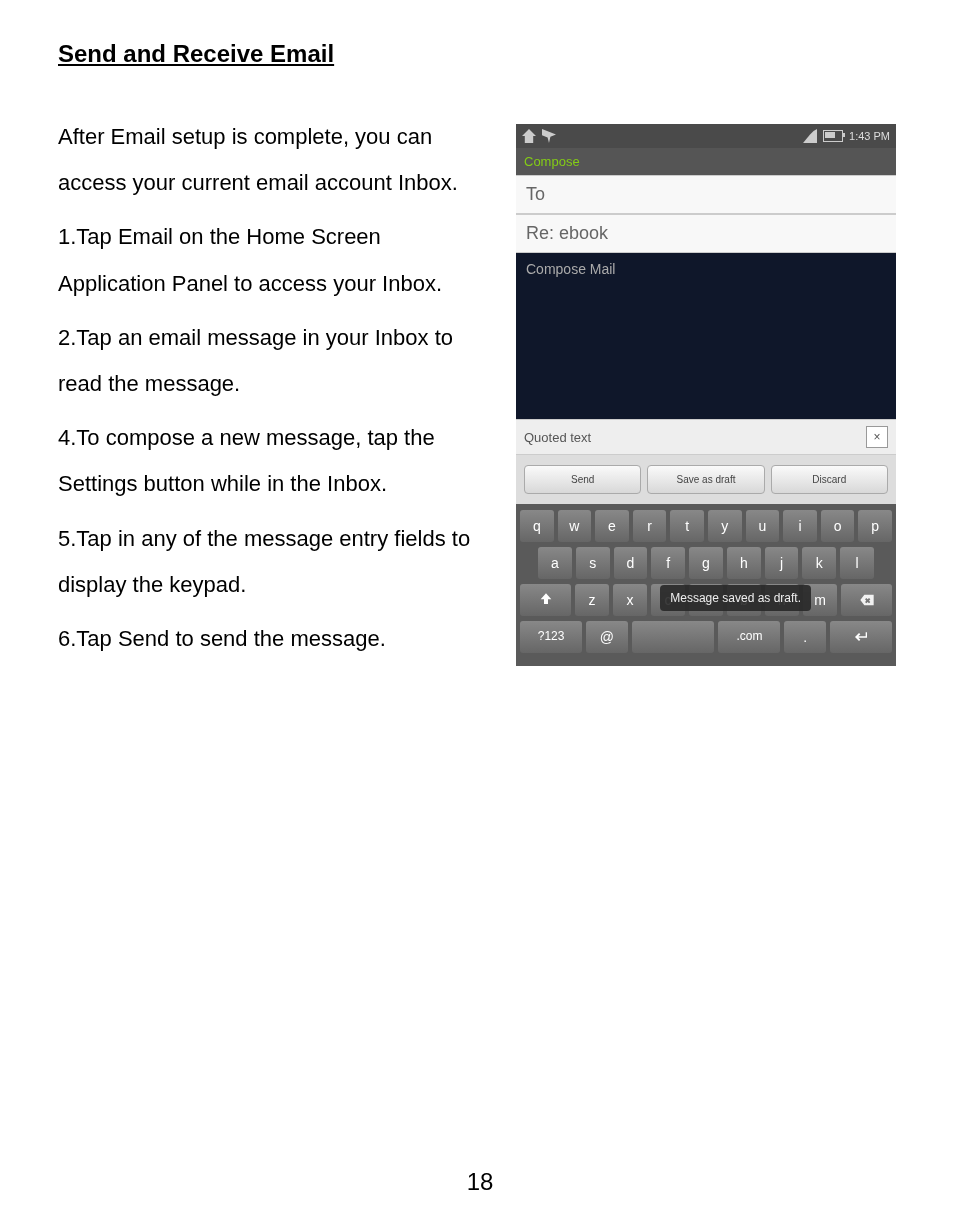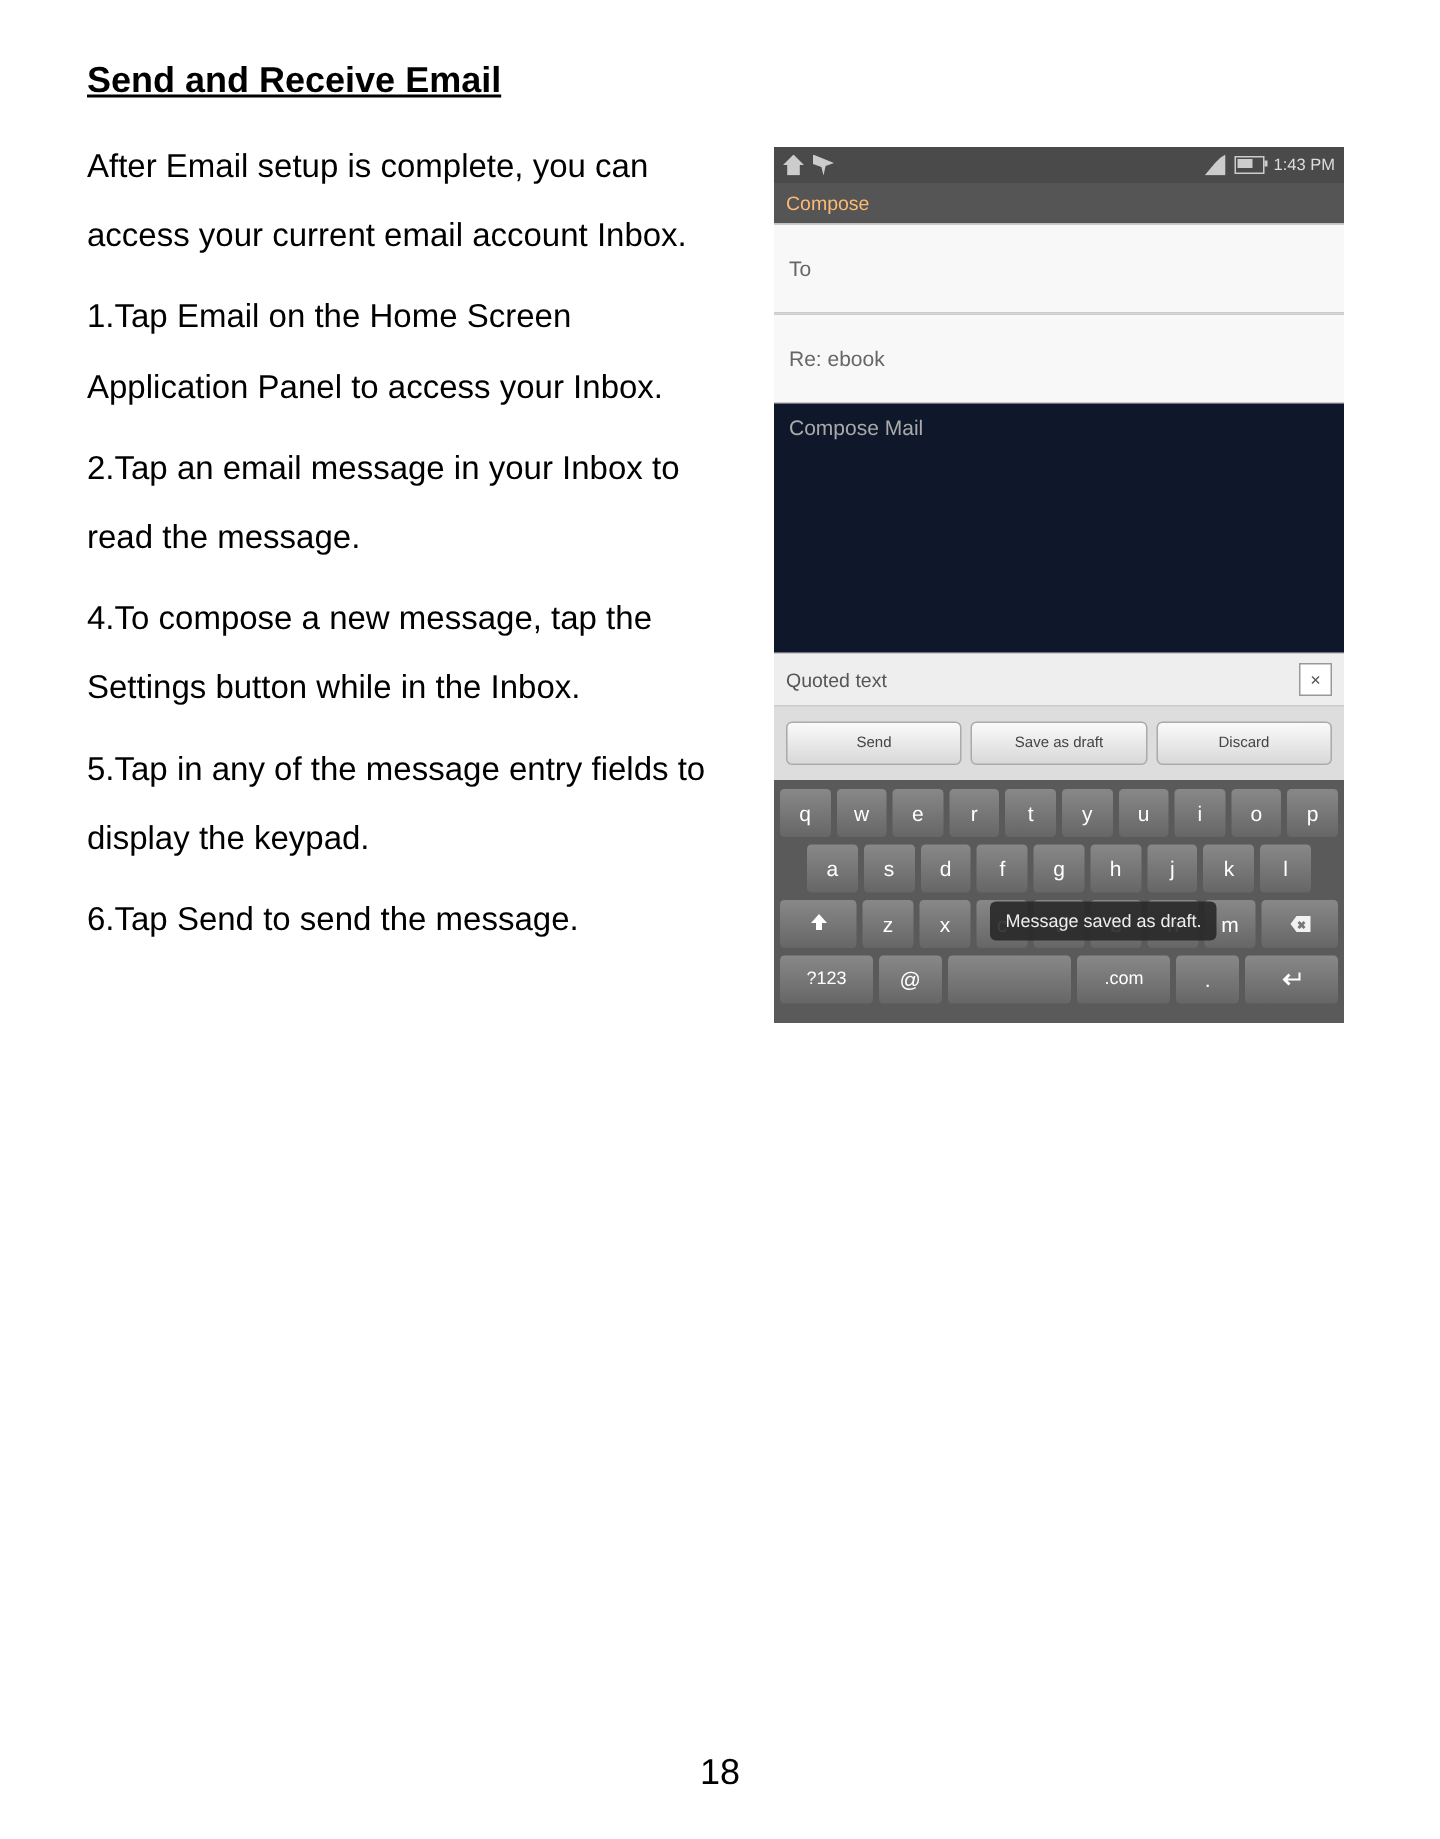--- a/index.html
+++ b/index.html
@@ -1,36 +1,36 @@
 <!DOCTYPE html>
 <html><head>
 <meta charset="utf-8">
 <style>
   html,body{margin:0;padding:0;background:#fff;font-family:Arial,Helvetica,sans-serif;color:#000;}
   .page{width:960px;height:1226px;box-sizing:border-box;padding:40px 58px 40px 58px;position:relative;}
-  .heading{font-size:24px;font-weight:bold;text-decoration:underline;margin-bottom:20px;}
+  .heading{font-size:24px;font-weight:bold;text-decoration:underline;margin-bottom:46px;}
   .two-col{display:flex;gap:28px;}
   .left-col{flex:0 0 430px;}
   .right-col{flex:0 0 380px;margin-top:10px;}
   .para{font-size:22px;line-height:2.1;margin:0 0 8px 0;}
   .page-number{position:absolute;bottom:30px;left:0;right:0;text-align:center;font-size:24px;}
   
   .phone{width:380px;background:#a0a0a0;box-sizing:border-box;}
   .statusbar{height:24px;background:#4a4a4a;color:#ddd;display:flex;align-items:center;justify-content:space-between;padding:0 6px;font-size:11px;}
   .status-left{display:flex;gap:6px;align-items:center;}
   .status-right{display:flex;gap:6px;align-items:center;}
   .sicon{width:14px;height:14px;display:inline-block;}
   .home-ico{background:#ccc;clip-path:polygon(50% 0,100% 50%,80% 50%,80% 100%,20% 100%,20% 50%,0 50%);}
   .plane-ico{background:#ccc;clip-path:polygon(0 0,100% 40%,60% 55%,50% 100%,40% 60%,0 45%);}
   .sig-ico{background:linear-gradient(to top,#ccc,#ccc);clip-path:polygon(0 100%,25% 70%,50% 40%,75% 15%,100% 0,100% 100%);}
   .bat-ico{width:18px;height:10px;border:1px solid #ccc;position:relative;}
   .bat-ico:after{content:"";position:absolute;right:-3px;top:2px;width:2px;height:4px;background:#ccc;}
   .bat-ico:before{content:"";position:absolute;left:1px;top:1px;width:10px;height:6px;background:#ccc;}
-  .compose-bar{background:#555;color:#fdba74;font-size:13px;padding:6px 8px;}
-  .field{background:#f8f8f8;border-top:1px solid #ccc;border-bottom:1px solid #ccc;padding:21px 10px;font-size:14px;color:#888;}
+  .compose-bar{background:#555;color:#84cc16;font-size:13px;padding:6px 8px;}
+  .field{background:#f8f8f8;border-top:1px solid #ccc;border-bottom:1px solid #ccc;padding:8px 10px;font-size:18px;color:#888;}
   .field.to{color:#666;}
   .field.subject{color:#666;}
   .mailbody{background:#0f172a;height:150px;padding:8px 10px;font-size:14px;color:#aaa;border-bottom:1px solid #ccc;}
   .quoted-row{display:flex;justify-content:space-between;align-items:center;background:#eee;padding:6px 8px;font-size:13px;color:#555;border-bottom:1px solid #ccc;}
   .qx{width:20px;height:20px;border:1px solid #999;display:flex;align-items:center;justify-content:center;font-size:12px;color:#555;background:#fff;}
   .btnrow{display:flex;gap:6px;padding:10px 8px;background:#ddd;}
   .abtn{flex:1;background:linear-gradient(#fafafa,#d8d8d8);border:1px solid #aaa;border-radius:4px;text-align:center;padding:8px 0;font-size:10px;color:#444;}
   
   .kbd{background:#5a5a5a;padding:6px 4px 8px 4px;}
   .krow{display:flex;gap:4px;margin-bottom:5px;}

